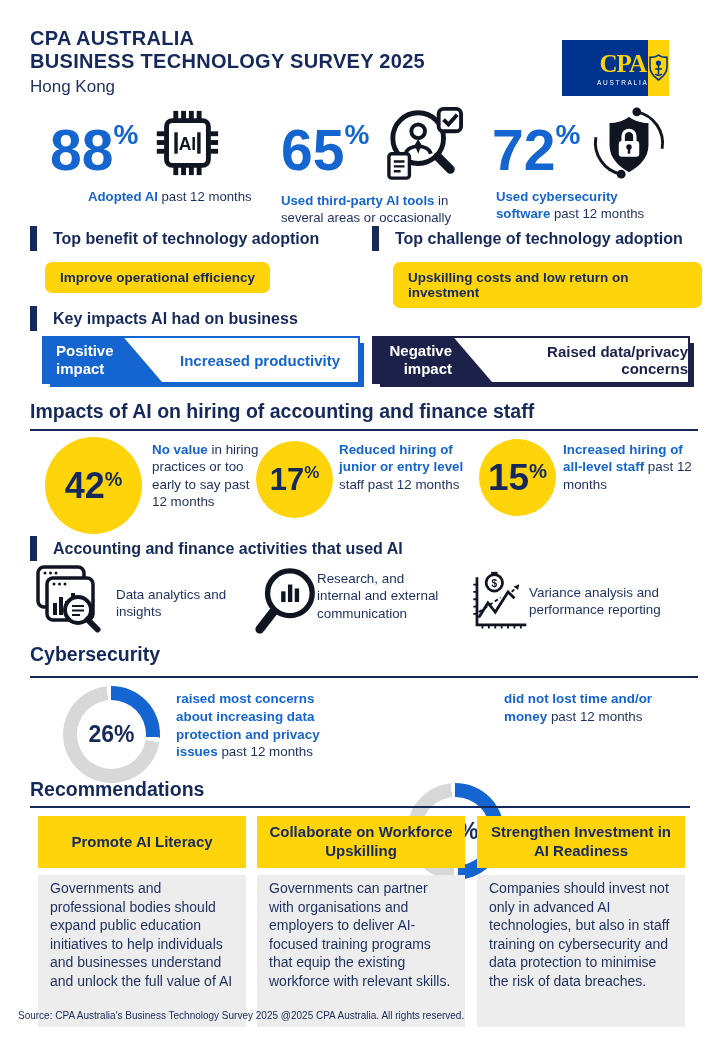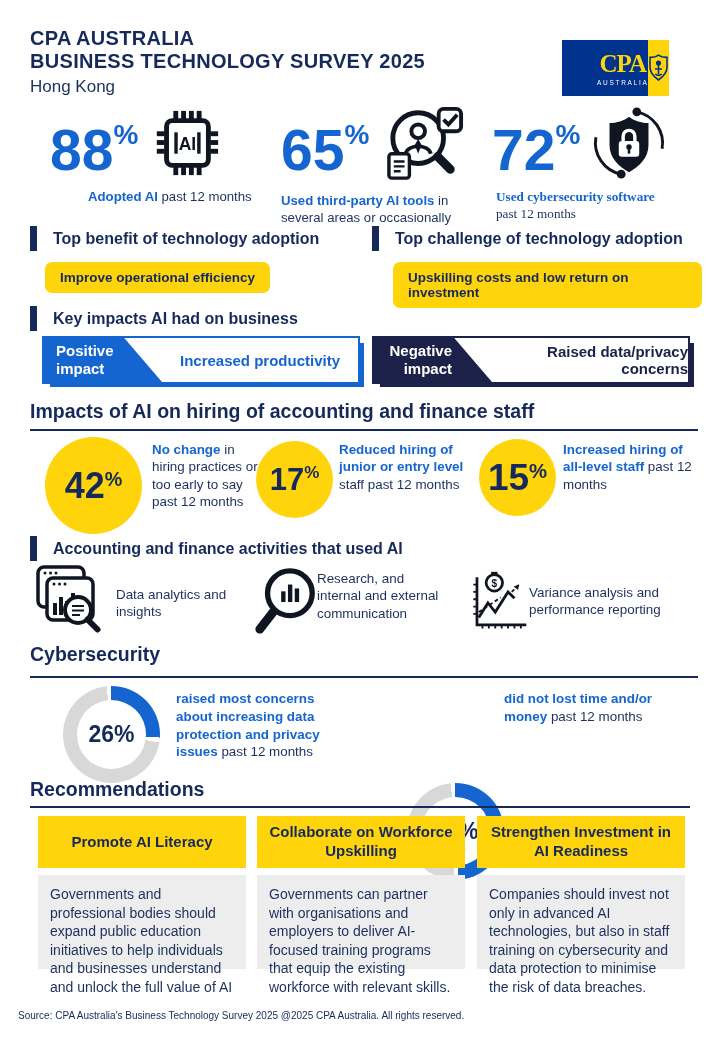--- a/index.html
+++ b/index.html
@@ -19,21 +19,21 @@
   .stat{display:flex;flex-direction:column;}
   .stat-top{display:flex;align-items:center;gap:12px;}
   .stat-num{font-size:57px;font-weight:bold;color:#1565d1;line-height:70px;white-space:nowrap;}
   .stat-pct{font-size:28px;vertical-align:26px;}
   .stat-label{font-size:13.2px;line-height:1.28;color:#1c2f5e;margin-top:4px;}
   #stat1{left:50px;top:100px;width:215px;}
   #stat1 .stat-label{margin-left:38px;width:190px;}
   #stat2{left:281px;top:100px;width:215px;}
   #stat2 .stat-label{width:196px;margin-top:8px;}
   #stat3{left:492px;top:100px;width:205px;}
-  #stat3 .stat-label{width:178px;margin-left:4px;font-family:Liberation Serif, serif;}
+  #stat3 .stat-label{width:178px;margin-left:4px;}
   
   .bar-header{display:flex;align-items:center;gap:16px;font-size:16px;font-weight:bold;color:#16295b;}
   .bar{width:7px;height:25px;background:#16295b;flex:none;}
   #duo1{left:30px;top:226px;width:340px;}
   #duo2{left:372px;top:226px;width:330px;}
   .pill{display:inline-block;background:#ffd40a;border-radius:7px;padding:8px 15px;font-size:13.5px;font-weight:bold;color:#16295b;}
   #duo1 .pill{margin:11px 0 0 15px;}
   #duo2 .pill{margin:11px 0 0 21px;}
   
   #ki-header{left:30px;top:306px;}
@@ -71,21 +71,21 @@
   .donut-hole{position:absolute;inset:14px;background:#fff;border-radius:50%;display:flex;align-items:center;justify-content:center;font-size:23px;font-weight:bold;color:#16295b;}
   #donut1{left:63px;top:686px;}
   #donut2{left:407px;top:686px;}
   .cy-text{font-size:13.4px;line-height:1.33;}
   #cyt1{left:176px;top:690px;width:164px;}
   #cyt2{left:504px;top:690px;width:150px;}
   
   .rec-card{top:816px;width:208px;display:flex;flex-direction:column;}
   #rec1{left:38px;}#rec2{left:257px;}#rec3{left:477px;}
   .rec-head{background:#ffd40a;height:52px;display:flex;align-items:center;justify-content:center;text-align:center;font-weight:bold;font-size:15px;color:#16295b;padding:2px 10px;box-sizing:border-box;line-height:1.25;}
-  .rec-body{background:#ededed;margin-top:7px;padding:10px 12px;font-size:14px;line-height:1.33;height:94px;box-sizing:border-box;color:#1c2f5e;}
+  .rec-body{background:#ededed;margin-top:7px;padding:4px 12px;font-size:14px;line-height:1.33;height:152px;box-sizing:border-box;color:#1c2f5e;}
   
   .footer{left:18px;top:1010px;font-size:10px;color:#16295b;}
   svg{display:block;}
 </style>
 </head>
 <body>
 
 <div class="page">
 
   <div class="abs h-title">
@@ -211,21 +211,21 @@
       </div>
     <div class="banner-value">Raised data/privacy concerns</div>
   </div>
 
   <div class="abs section-title" style="left:30px;top:400px;">Impacts of AI on hiring of accounting and finance staff</div>
   <div class="abs rule" style="left:30px;top:429px;width:668px;"></div>
 
   <div class="abs circle c1">
       <span><span>42</span><span class="pct-sup">%</span></span>
     </div>
-  <div class="abs hire-text" id="ht1"><span class="strong">No change</span><span> in hiring practices or too early to say past 12 months</span></div>
+  <div class="abs hire-text" id="ht1"><span class="strong">No value</span><span> in hiring practices or too early to say past 12 months</span></div>
 
   <div class="abs circle c2">
       <span><span>17</span><span class="pct-sup">%</span></span>
     </div>
   <div class="abs hire-text" id="ht2"><span class="strong">Reduced hiring of junior or entry level</span><span> staff past 12 months</span></div>
 
   <div class="abs circle c3">
       <span><span>15</span><span class="pct-sup">%</span></span>
     </div>
   <div class="abs hire-text" id="ht3"><span class="strong">Increased hiring of all-level staff</span><span> past 12 months</span></div>

